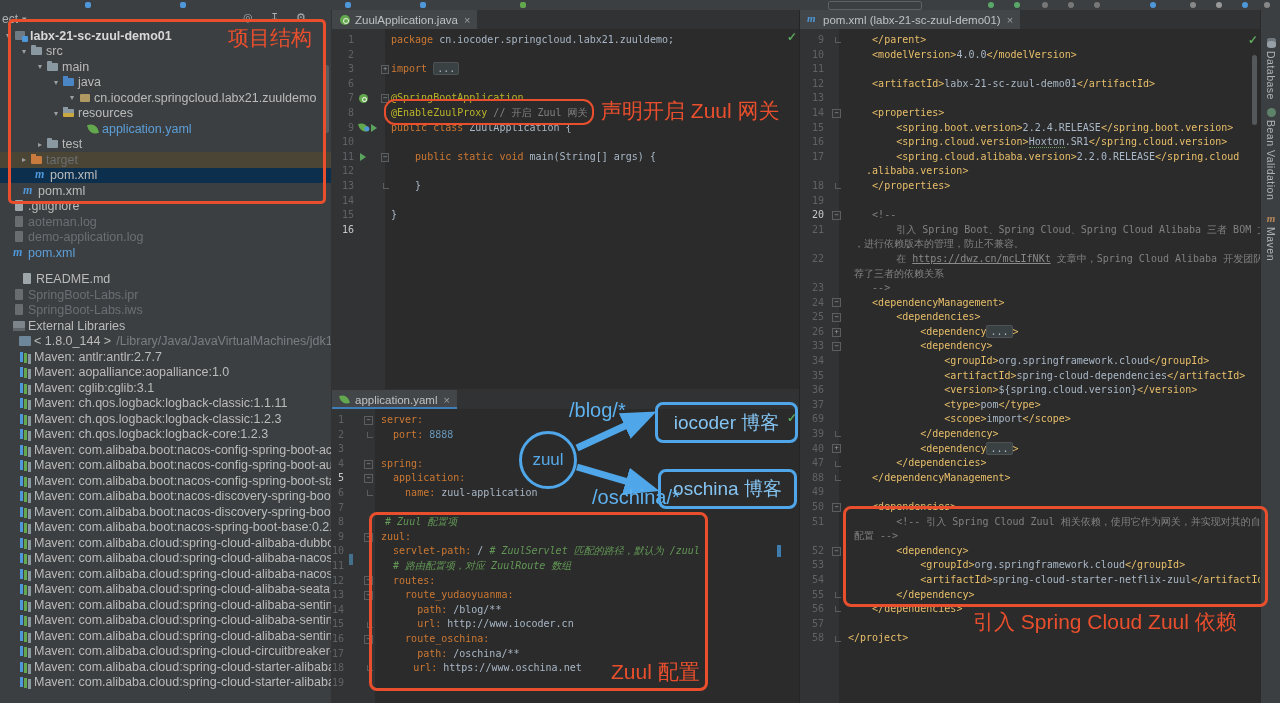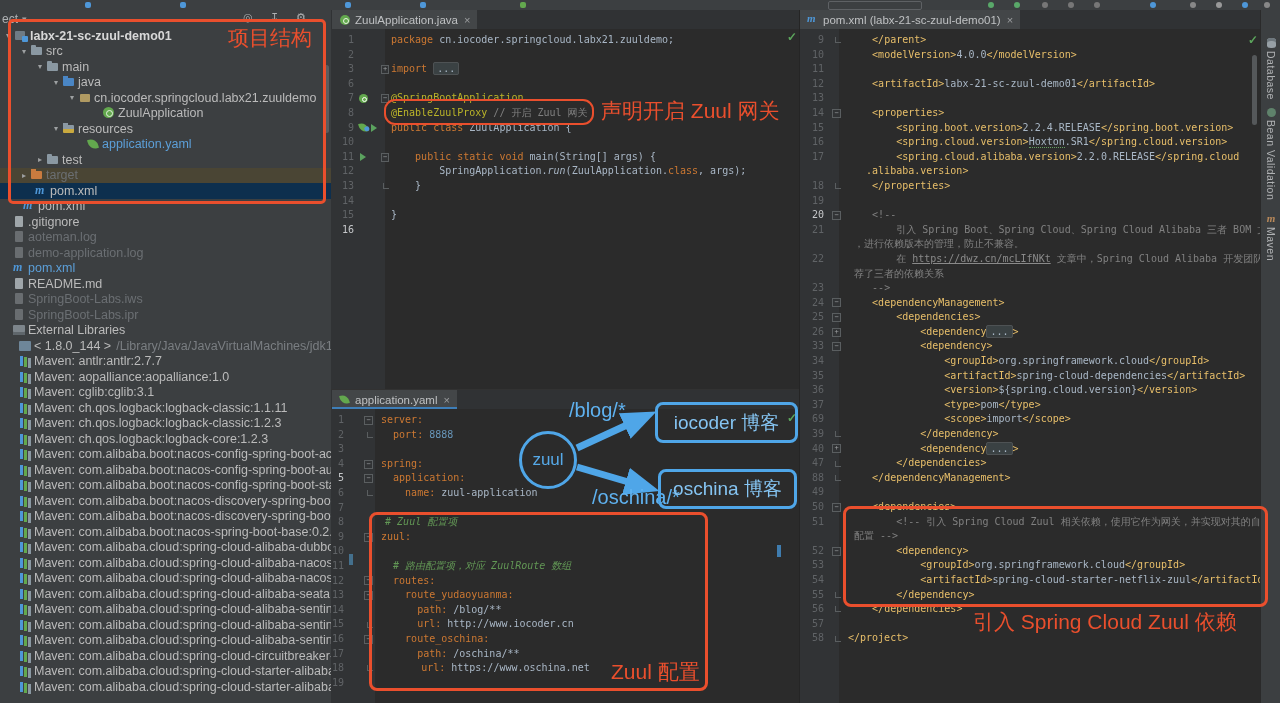--- a/index.html
+++ b/index.html
@@ -159,25 +159,20 @@
         <div class="trow" style="padding-left: 50px;">
           <span class="chev">▾</span>
           <span class="ic ic-fblue"></span>
           <span class="tlabel">java</span>
         </div>
         <div class="trow" style="padding-left: 66px;">
           <span class="chev">▾</span>
           <span class="ic ic-pkg"></span>
           <span class="tlabel">cn.iocoder.springcloud.labx21.zuuldemo</span>
         </div>
-        <div class="trow" style="padding-left: 90px;">
-          <span class="chev"></span>
-          <span class="ic ic-spring"></span>
-          <span class="tlabel">ZuulApplication</span>
-        </div>
         <div class="trow" style="padding-left: 50px;">
           <span class="chev">▾</span>
           <span class="ic ic-fres"></span>
           <span class="tlabel">resources</span>
         </div>
         <div class="trow" style="padding-left: 74px;">
           <span class="chev"></span>
           <span class="ic ic-leaf"></span>
           <span class="tlabel c-blue">application.yaml</span>
         </div>
@@ -214,34 +209,34 @@
         <div class="trow" style="padding-left: 0px;">
           <span class="chev"></span>
           <span class="ic ic-file dim"></span>
           <span class="tlabel c-grey">demo-application.log</span>
         </div>
         <div class="trow" style="padding-left: 0px;">
           <span class="chev"></span>
           <span class="ic ic-m"></span>
           <span class="tlabel c-blue">pom.xml</span>
         </div>
-        <div class="trow" style="padding-left: 0px;">
+        <div class="trow" style="padding-left: 8px; margin-top: 11px;">
           <span class="chev"></span>
           <span class="ic ic-file"></span>
           <span class="tlabel">README.md</span>
         </div>
         <div class="trow" style="padding-left: 0px;">
           <span class="chev"></span>
           <span class="ic ic-file dim"></span>
+          <span class="tlabel c-grey">SpringBoot-Labs.ipr</span>
+        </div>
+        <div class="trow" style="padding-left: 0px;">
+          <span class="chev"></span>
+          <span class="ic ic-file dim"></span>
           <span class="tlabel c-grey">SpringBoot-Labs.iws</span>
-        </div>
-        <div class="trow" style="padding-left: 0px;">
-          <span class="chev"></span>
-          <span class="ic ic-file dim"></span>
-          <span class="tlabel c-grey">SpringBoot-Labs.ipr</span>
         </div>
         <div class="trow" style="padding-left: 0px;">
           <span class="chev"></span>
           <span class="ic ic-lib"></span>
           <span class="tlabel">External Libraries</span>
         </div>
         <div class="trow" style="padding-left: 6px;">
           <span class="chev"></span>
           <span class="ic ic-jdk"></span>
           <span class="tlabel">&lt; 1.8.0_144 &gt;</span>
@@ -433,21 +428,20 @@
         </span>
         <span class="fm" style="width: 8px;">
           <div class="fm-mark">−</div>
         </span>
         <span class="cd" style="padding-left: 2px;"><span class="tk-wh">    </span><span class="tk-kw">public static void </span><span class="tk-wh">main(String[] args) {</span></span>
       </div>
       <div class="crow">
         <span class="ln" style="width: 26px;">12</span>
         <span class="gi" style="width: 24px;"></span>
         <span class="fm" style="width: 8px;"></span>
-        <span class="cd" style="padding-left: 2px;"><span class="tk-wh">        SpringApplication.</span><span class="tk-it">run</span><span class="tk-wh">(ZuulApplication.</span><span class="tk-kw">class</span><span class="tk-wh">, args);</span></span>
       </div>
       <div class="crow">
         <span class="ln" style="width: 26px;">13</span>
         <span class="gi" style="width: 24px;"></span>
         <span class="fm" style="width: 8px;">
           <div class="fm-mark fm-e"></div>
         </span>
         <span class="cd" style="padding-left: 2px;"><span class="tk-wh">    }</span></span>
       </div>
       <div class="crow">
@@ -537,20 +531,21 @@
         <span class="fm" style="width: 26px;">
           <div class="fm-mark">−</div>
         </span>
         <span class="cd" style="padding-left: 8px;"><span class="tk-key">zuul:</span></span>
       </div>
       <div class="crow">
         <span class="ln" style="width: 16px;">10</span>
         <span class="fm" style="width: 26px;">
           <div class="gm-blue"></div>
         </span>
+        <span class="cd" style="padding-left: 8px;"><span class="tk-wh">  </span><span class="tk-key">servlet-path: </span><span class="tk-wh">/ </span><span class="tk-cmtg"># ZuulServlet 匹配的路径，默认为 /zuul</span></span>
       </div>
       <div class="crow">
         <span class="ln" style="width: 16px;">11</span>
         <span class="fm" style="width: 26px;"></span>
         <span class="cd" style="padding-left: 8px;"><span class="tk-wh">  </span><span class="tk-cmtg"># 路由配置项，对应 ZuulRoute 数组</span></span>
       </div>
       <div class="crow">
         <span class="ln" style="width: 16px;">12</span>
         <span class="fm" style="width: 26px;">
           <div class="fm-mark">−</div>
@@ -586,21 +581,21 @@
       <div class="crow">
         <span class="ln" style="width: 16px;">17</span>
         <span class="fm" style="width: 26px;"></span>
         <span class="cd" style="padding-left: 8px;"><span class="tk-wh">      </span><span class="tk-key">path: </span><span class="tk-wh">/oschina/**</span></span>
       </div>
       <div class="crow">
         <span class="ln" style="width: 16px;">18</span>
         <span class="fm" style="width: 26px;">
           <div class="fm-mark fm-e"></div>
         </span>
-        <span class="cd" style="padding-left: 12px;"><span class="tk-wh">      </span><span class="tk-key">url: </span><span class="tk-wh">https://www.oschina.net</span></span>
+        <span class="cd" style="padding-left: 4px;"><span class="tk-wh">      </span><span class="tk-key">url: </span><span class="tk-wh">https://www.oschina.net</span></span>
       </div>
       <div class="crow">
         <span class="ln" style="width: 16px;">19</span>
         <span class="fm" style="width: 26px;"></span>
         <span class="cd" style="padding-left: 8px;"></span>
       </div>
     </div>
   <div class="gcheck" style="left:787px;top:411px;">✓</div>
   <div class="blue-mark" style="left:777px;top:545px;width:4px;height:12px;"></div>
 

